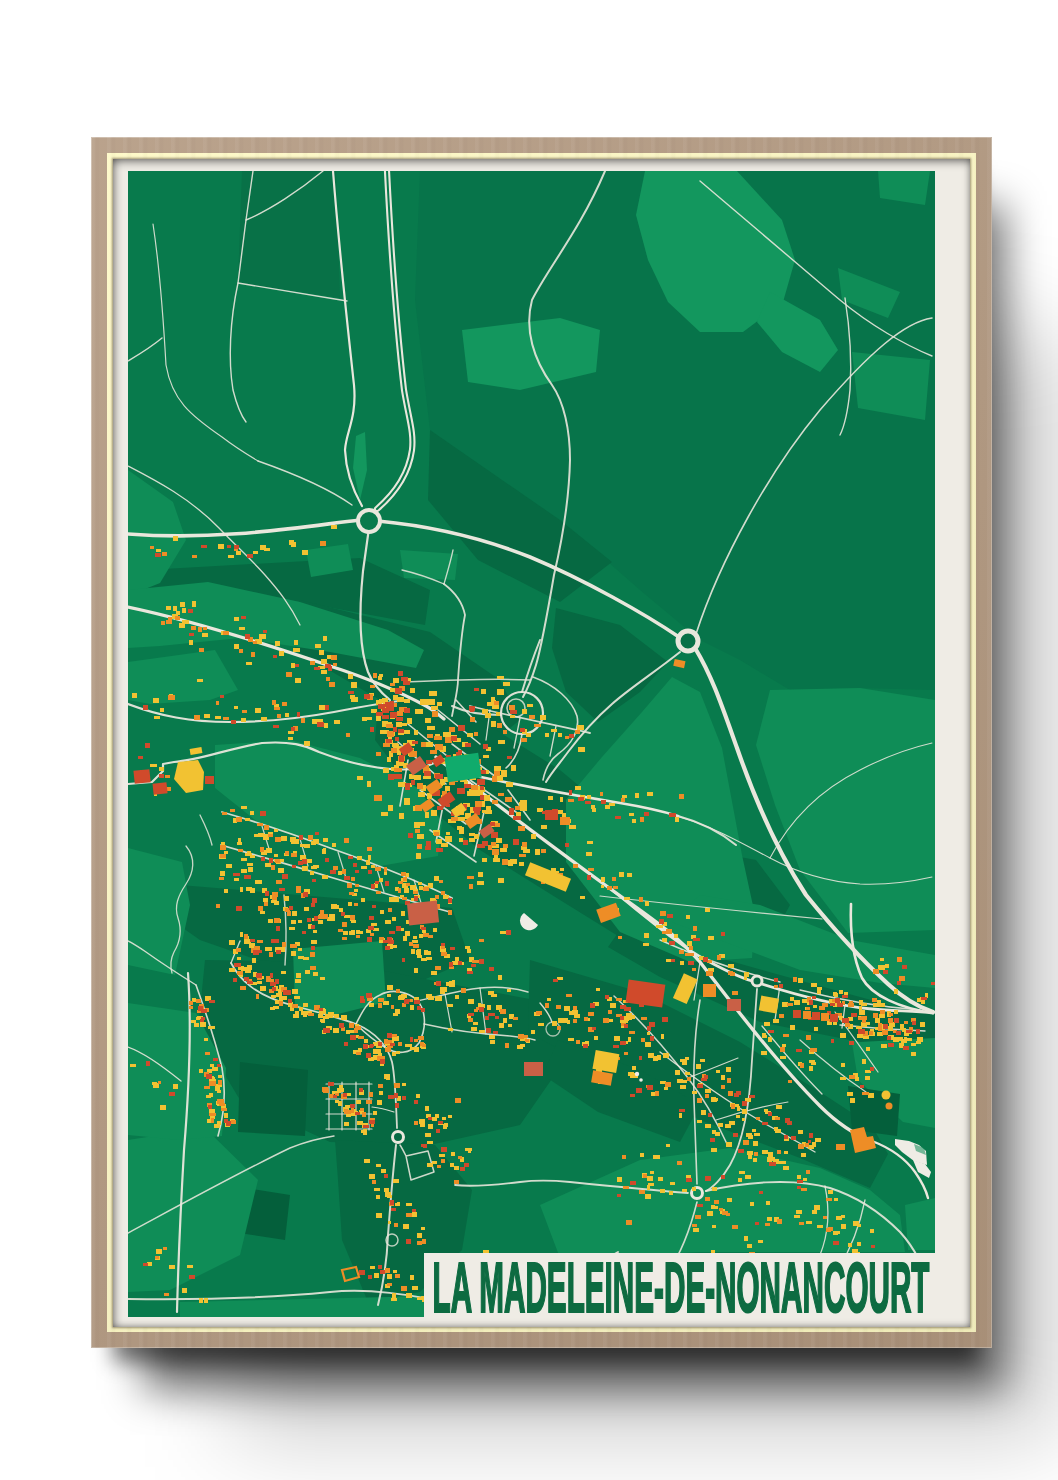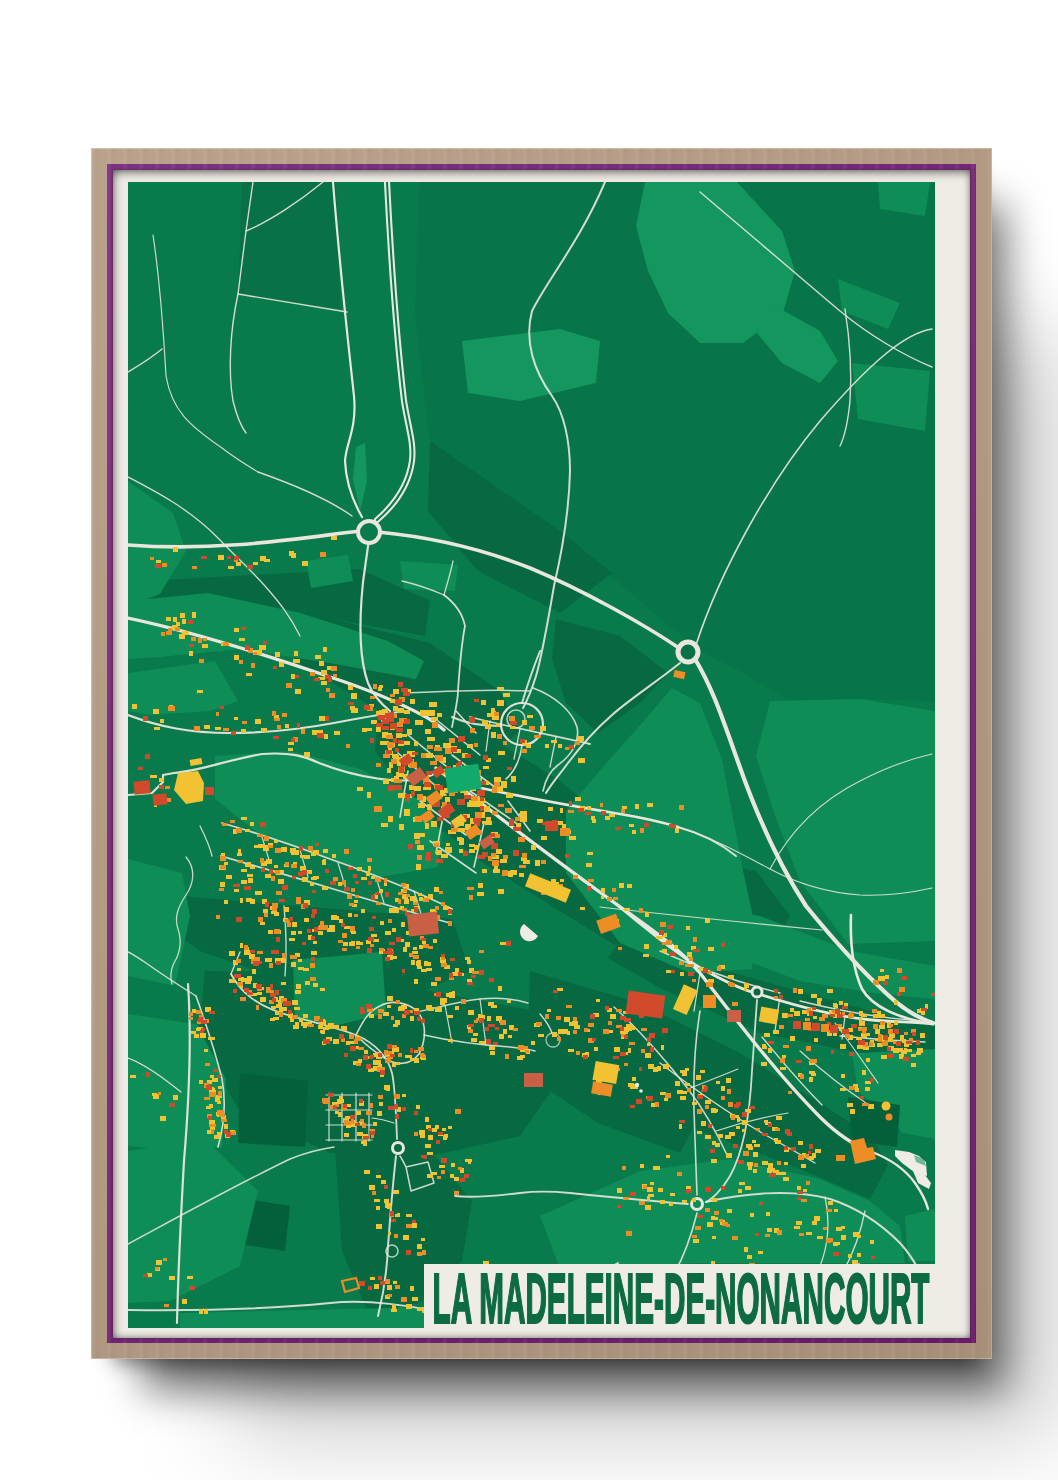--- a/index.html
+++ b/index.html
@@ -1,18 +1,18 @@
 <!DOCTYPE html>
 <html><head><meta charset="utf-8"><style>
 html,body{margin:0;padding:0;background:#fff;width:1058px;height:1480px;overflow:hidden;font-family:"Liberation Sans",sans-serif}
 #stage{position:relative;width:1058px;height:1480px}
 #shadow{position:absolute;left:143px;top:205px;width:862px;height:1185px;background:rgba(0,0,0,.55);filter:blur(20px)}
 #shadow0{position:absolute;left:113px;top:169px;width:864px;height:1193px;background:rgba(0,0,0,.50);filter:blur(10px)}
 #shadow2{position:absolute;left:230px;top:330px;width:830px;height:1105px;background:rgba(0,0,0,.20);filter:blur(48px)}
-#frame{position:absolute;left:91px;top:148px;width:901px;height:1211px;background:#701a75;box-shadow:inset 0 0 0 1px rgba(255,255,255,.30),inset 0 0 0 16px #b2987f,inset 0 2px 2px rgba(255,255,255,.40),inset -2px -2px 0 rgba(98,78,58,.35)}
+#frame{position:absolute;left:91px;top:137px;width:901px;height:1211px;background:#fef9c3;box-shadow:inset 0 0 0 1px rgba(255,255,255,.30),inset 0 0 0 16px #b2987f,inset 0 2px 2px rgba(255,255,255,.40),inset -2px -2px 0 rgba(98,78,58,.35)}
 #grain{position:absolute;inset:0;background:linear-gradient(135deg,rgba(255,255,255,.10),rgba(0,0,0,.06)),repeating-linear-gradient(90deg,rgba(255,255,255,.05) 0 3px,rgba(0,0,0,.02) 5px 8px,rgba(255,255,255,0) 9px 16px)}
 
 #poster{position:absolute;left:22px;top:22px;right:22px;bottom:21px;background:#efece5;box-shadow:0 0 2px 1px rgba(70,50,35,.5),inset 0 7px 9px -4px rgba(0,0,0,.45),inset 6px 0 8px -4px rgba(0,0,0,.38),inset -5px 0 7px -4px rgba(0,0,0,.30),inset 0 -5px 7px -4px rgba(0,0,0,.30)}
 #mapwrap{position:absolute;left:15px;top:12px;width:807px;height:1146px}
 svg{display:block}
 </style></head>
 <body>
 <div id="stage">
 
 <div id="shadow"></div>

